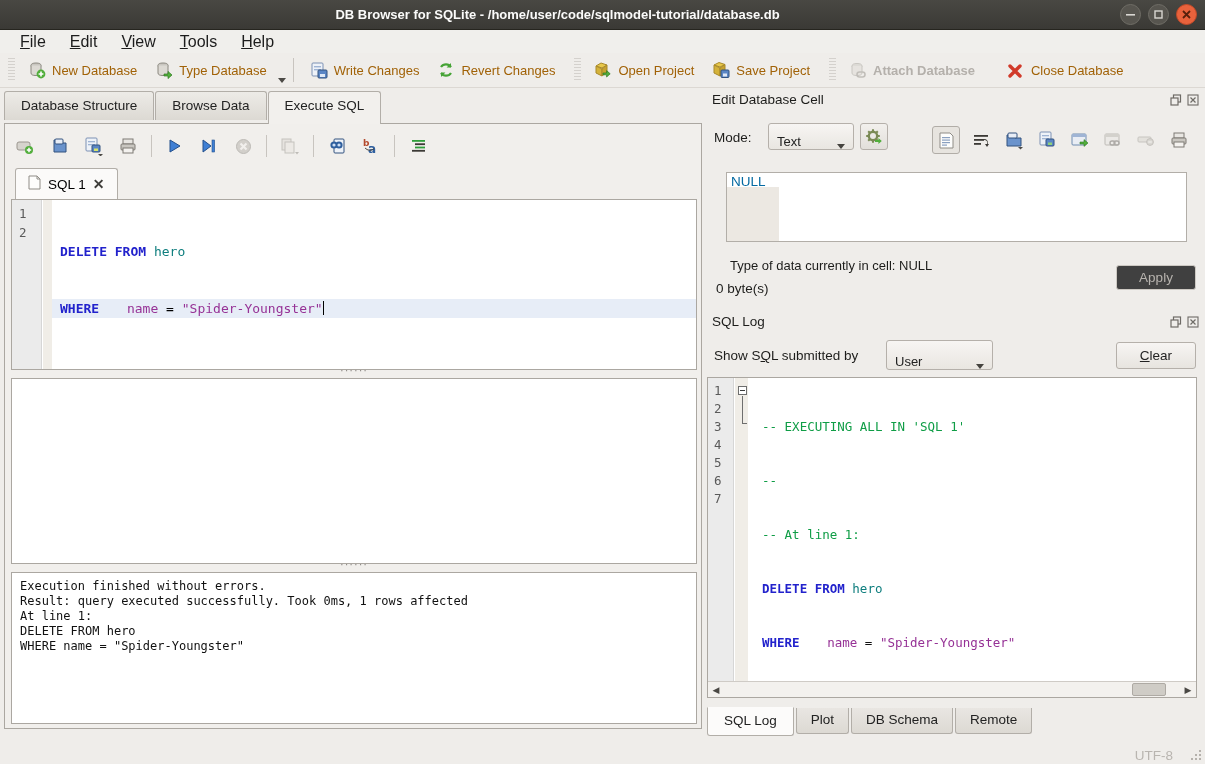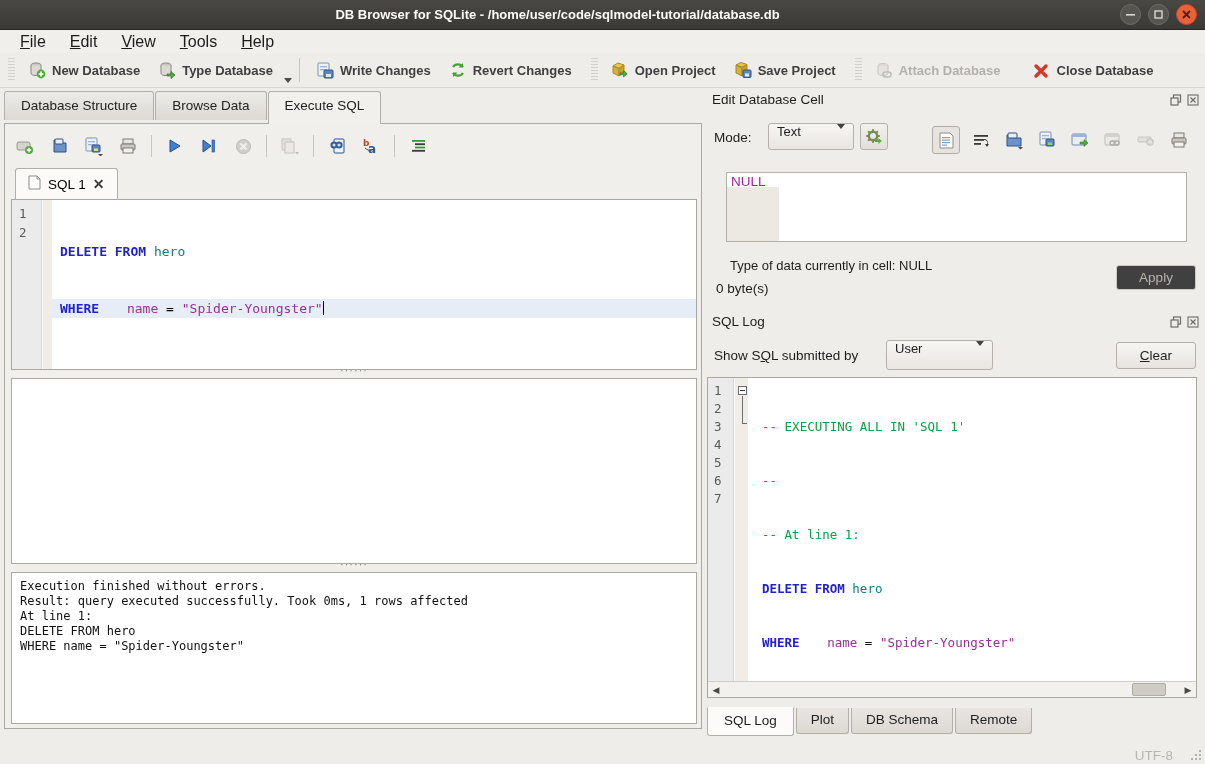--- a/index.html
+++ b/index.html
@@ -22,21 +22,21 @@
     display:flex; align-items:center; padding-left:10px; gap:4px; }
   .menu-item { font-size:16px; color:#1c1c1c; padding:2px 10px; }
   .menu-item::first-letter { text-decoration:underline; }
 
   
   .toolbar { position:absolute; left:0; top:53px; width:100%; height:35px; background:#efedea;
     border-bottom:1px solid #dcd8d3; display:flex; align-items:center; padding-left:4px; }
   .tb-handle { width:7px; height:24px; margin:0 4px;
     background:repeating-linear-gradient(#c9c5c0 0 1px, transparent 1px 3px); background-size:3px 100%; background-repeat:repeat; opacity:.7; }
   .tb-sep { width:1px; height:24px; background:#c8c4bf; margin:0 7px; }
-  .tb-btn { display:flex; align-items:center; gap:6px; padding:4px 9px; font-size:13px; font-weight:700; color:#404040; border-radius:3px; }
+  .tb-btn { display:flex; align-items:center; gap:6px; padding:4px 9px; font-size:13px; font-weight:400; color:#a16207; border-radius:3px; }
   .tb-btn.disabled { color:#b4b0ab; font-weight:600; }
   .tb-btn .ic { width:18px; height:18px; display:inline-flex; }
   .caret-down { width:0; height:0; border-left:4px solid transparent; border-right:4px solid transparent; border-top:5px solid #4c4a46; margin-left:2px; align-self:flex-end; margin-bottom:4px; }
 
   
   .left-panel { position:absolute; left:0; top:88px; width:706px; height:644px; }
   .main-tabs { position:absolute; left:4px; top:3px; display:flex; align-items:flex-start; height:33px; }
   .mtab { font-size:13.5px; color:#222; padding:6px 16px 7px; border:1px solid #b2aea8; border-bottom:none;
     background:linear-gradient(#edebe7,#dcd9d3); border-radius:3px 3px 0 0; margin-right:1px; height:29px; }
   .mtab.active { background:#f2f0ed; height:33px; position:relative; z-index:3; }
@@ -79,33 +79,33 @@
     font-family:"DejaVu Sans Mono",monospace; font-size:12px; line-height:15px; padding:6px 8px; color:#111; white-space:pre; overflow:hidden; }
 
   
   .right-panel { position:absolute; left:706px; top:88px; width:499px; height:676px; }
   .dock-header { position:absolute; left:6px; right:4px; height:20px; font-size:13.5px; color:#1d1d1b; }
   .dock-icons { position:absolute; right:2px; top:1px; display:flex; gap:4px; }
   .dock-ic { width:13px; height:13px; display:flex; align-items:center; justify-content:center; }
 
   .mode-label { position:absolute; left:8px; top:42px; font-size:13.5px; color:#1d1d1b; }
   .qt-select { background:linear-gradient(#f7f5f3,#e9e6e1); border:1px solid #b5b0aa; border-radius:3px;
-    font-size:13px; color:#222; display:flex; align-items:flex-start; justify-content:space-between; padding:0 8px; }
+    font-size:13px; color:#222; display:flex; align-items:flex-end; justify-content:space-between; padding:0 8px; }
   .sel-arrow { width:0; height:0; border-left:4px solid transparent; border-right:4px solid transparent; border-top:5px solid #45433f; }
   .mode-select { position:absolute; left:62px; top:35px; width:86px; height:27px; }
   .gear-btn { position:absolute; left:154px; top:35px; width:28px; height:27px; background:linear-gradient(#f2f0ed,#e2dfda);
     border:1px solid #b5b0aa; border-radius:3px; display:flex; align-items:center; justify-content:center; }
 
   .cellbar { position:absolute; top:38px; display:flex; align-items:center; }
   .cell-tool { width:26px; height:24px; display:flex; align-items:center; justify-content:center; }
   .cell-tool.pressed { border:1px solid #b1ada7; border-radius:3px; background:#e7e4df; width:28px; height:28px; }
 
   .cell-editor { position:absolute; left:20px; top:84px; width:461px; height:70px; background:#fff; border:1px solid #b2aea8; }
   .cell-editor .cgut { position:absolute; left:0; top:14px; bottom:0; width:52px; background:#ece8e2; }
-  .cell-editor .cval { position:absolute; left:4px; top:1px; font-size:13.5px; color:#a21caf; }
+  .cell-editor .cval { position:absolute; left:4px; top:1px; font-size:13.5px; color:#0369a1; }
 
   .info1 { position:absolute; left:7px; top:170px; font-size:13px; color:#1d1d1b;margin-left:17px; }
   .info2 { position:absolute; left:10px; top:193px; font-size:13.5px; color:#1d1d1b; }
   .apply-btn { position:absolute; left:410px; top:177px; width:80px; height:25px; background:#404040;
     border:1px solid #cdc9c3; border-radius:3px; color:#b7b3ae; font-size:13.5px; display:flex; align-items:center; justify-content:center; }
 
   .log-filter-label { position:absolute; left:8px; top:260px; font-size:13.5px; color:#1d1d1b; }
   .u { text-decoration:underline; }
   .user-select { position:absolute; left:180px; top:252px; width:107px; height:30px; }
   .clear-btn { position:absolute; left:410px; top:254px; width:80px; height:27px; background:linear-gradient(#f7f5f3,#e7e4df);

